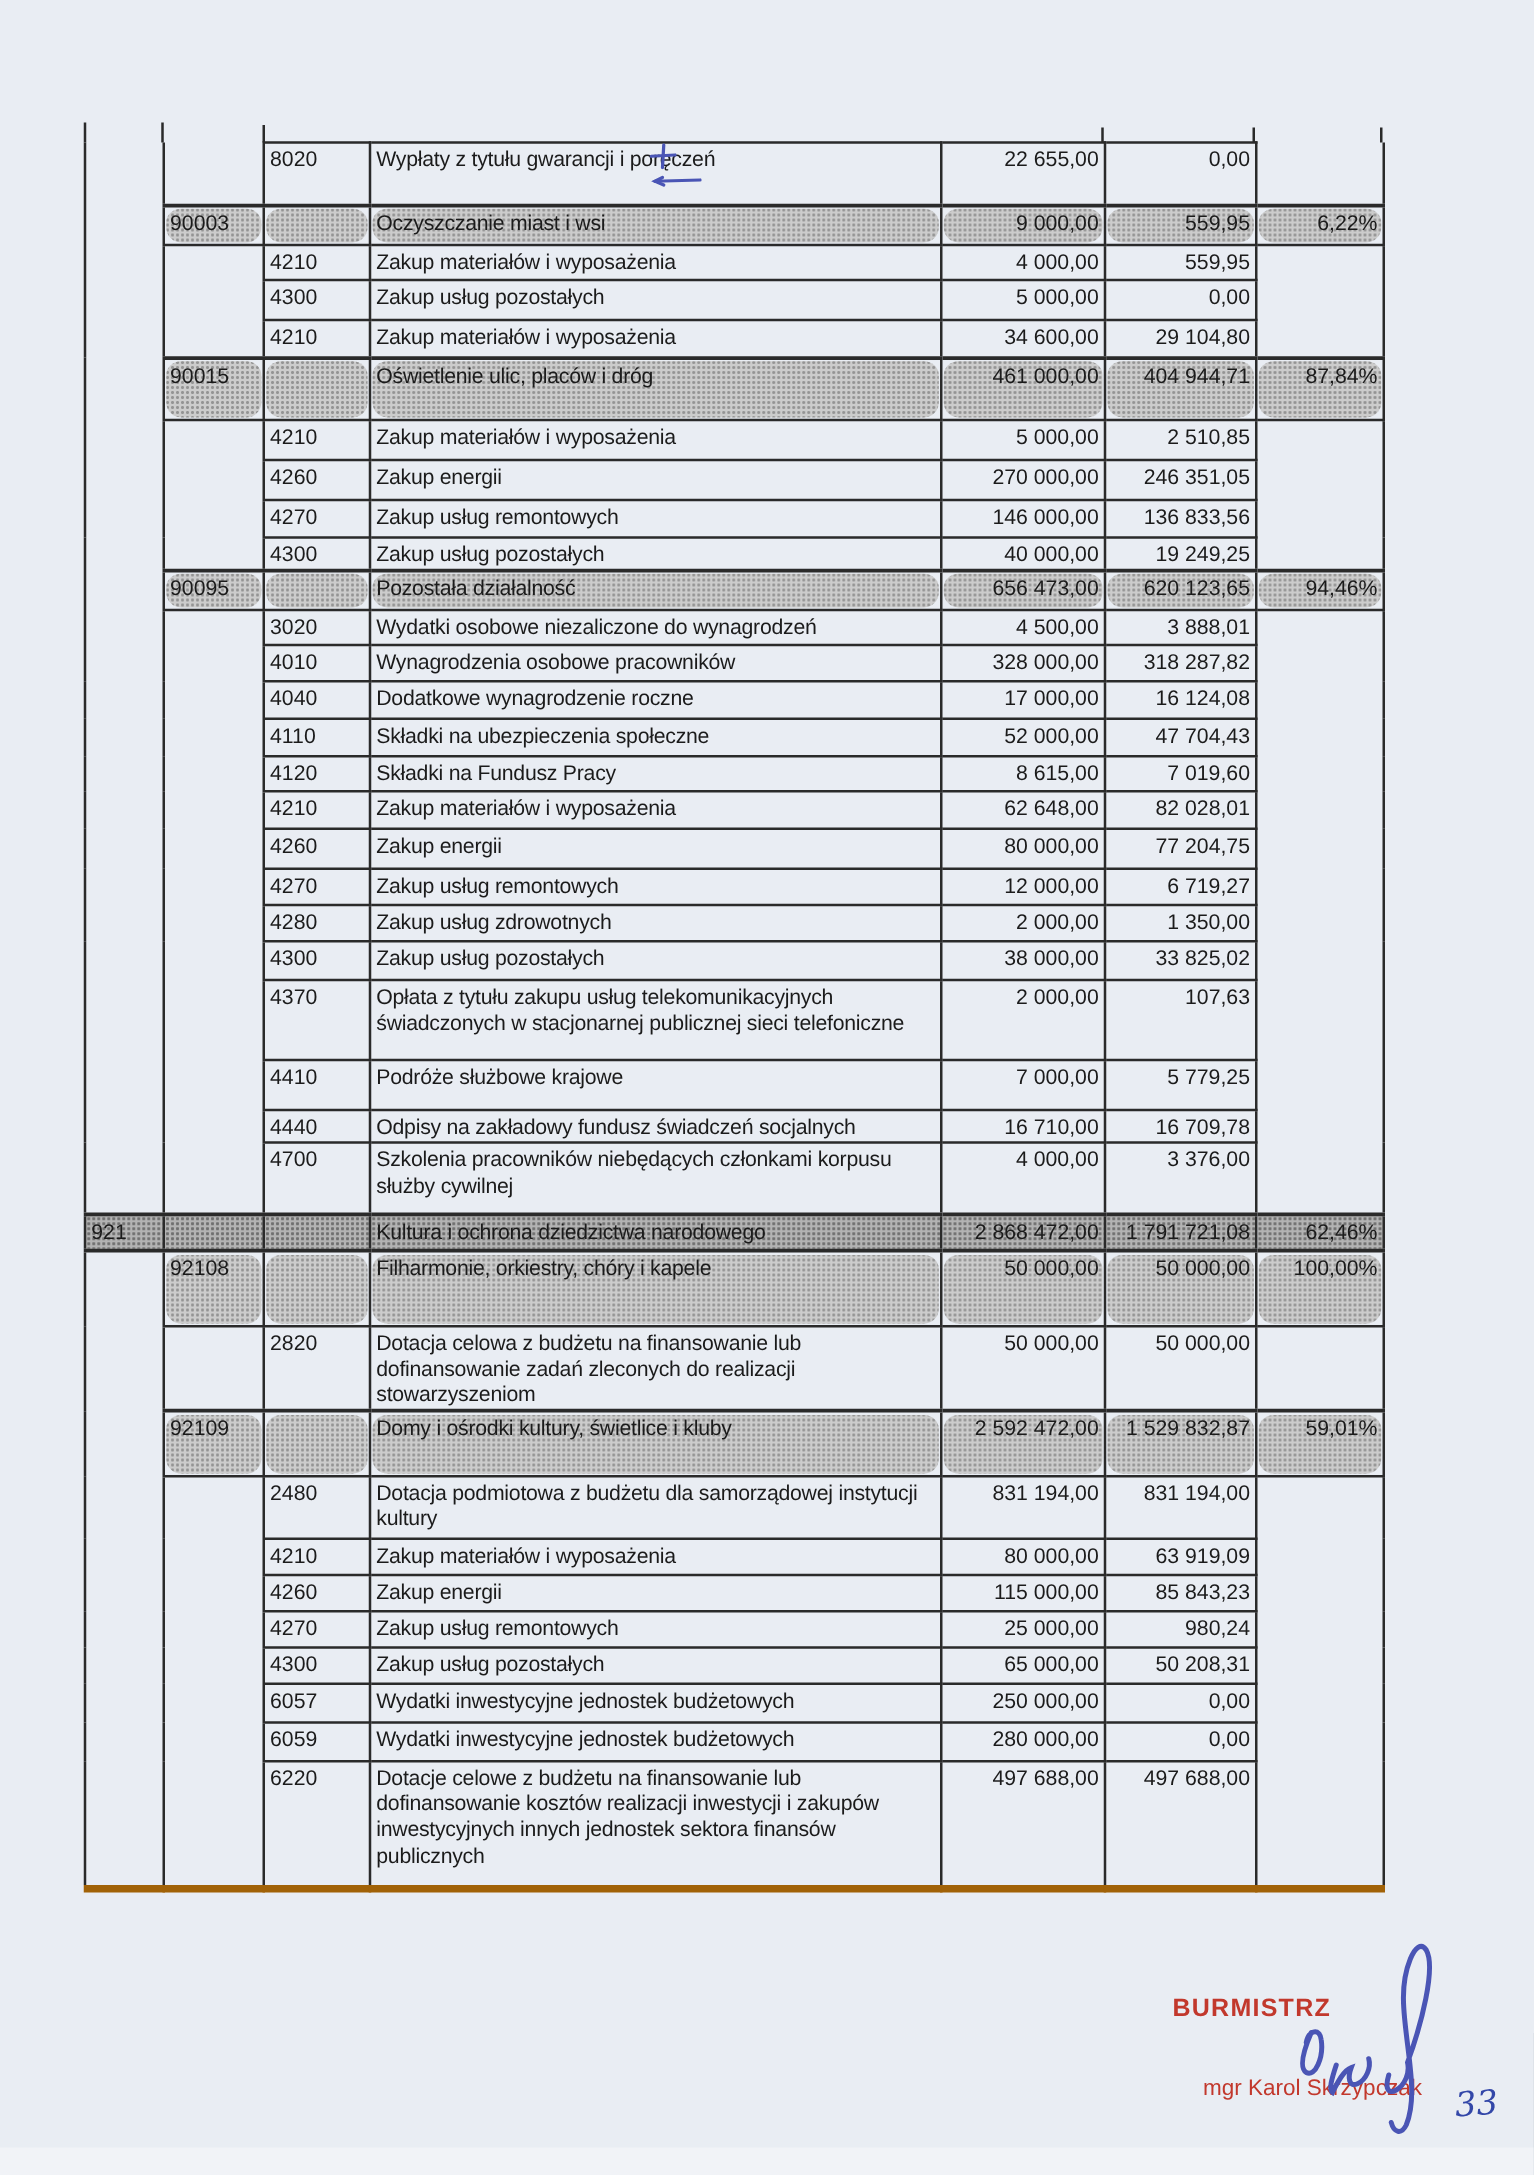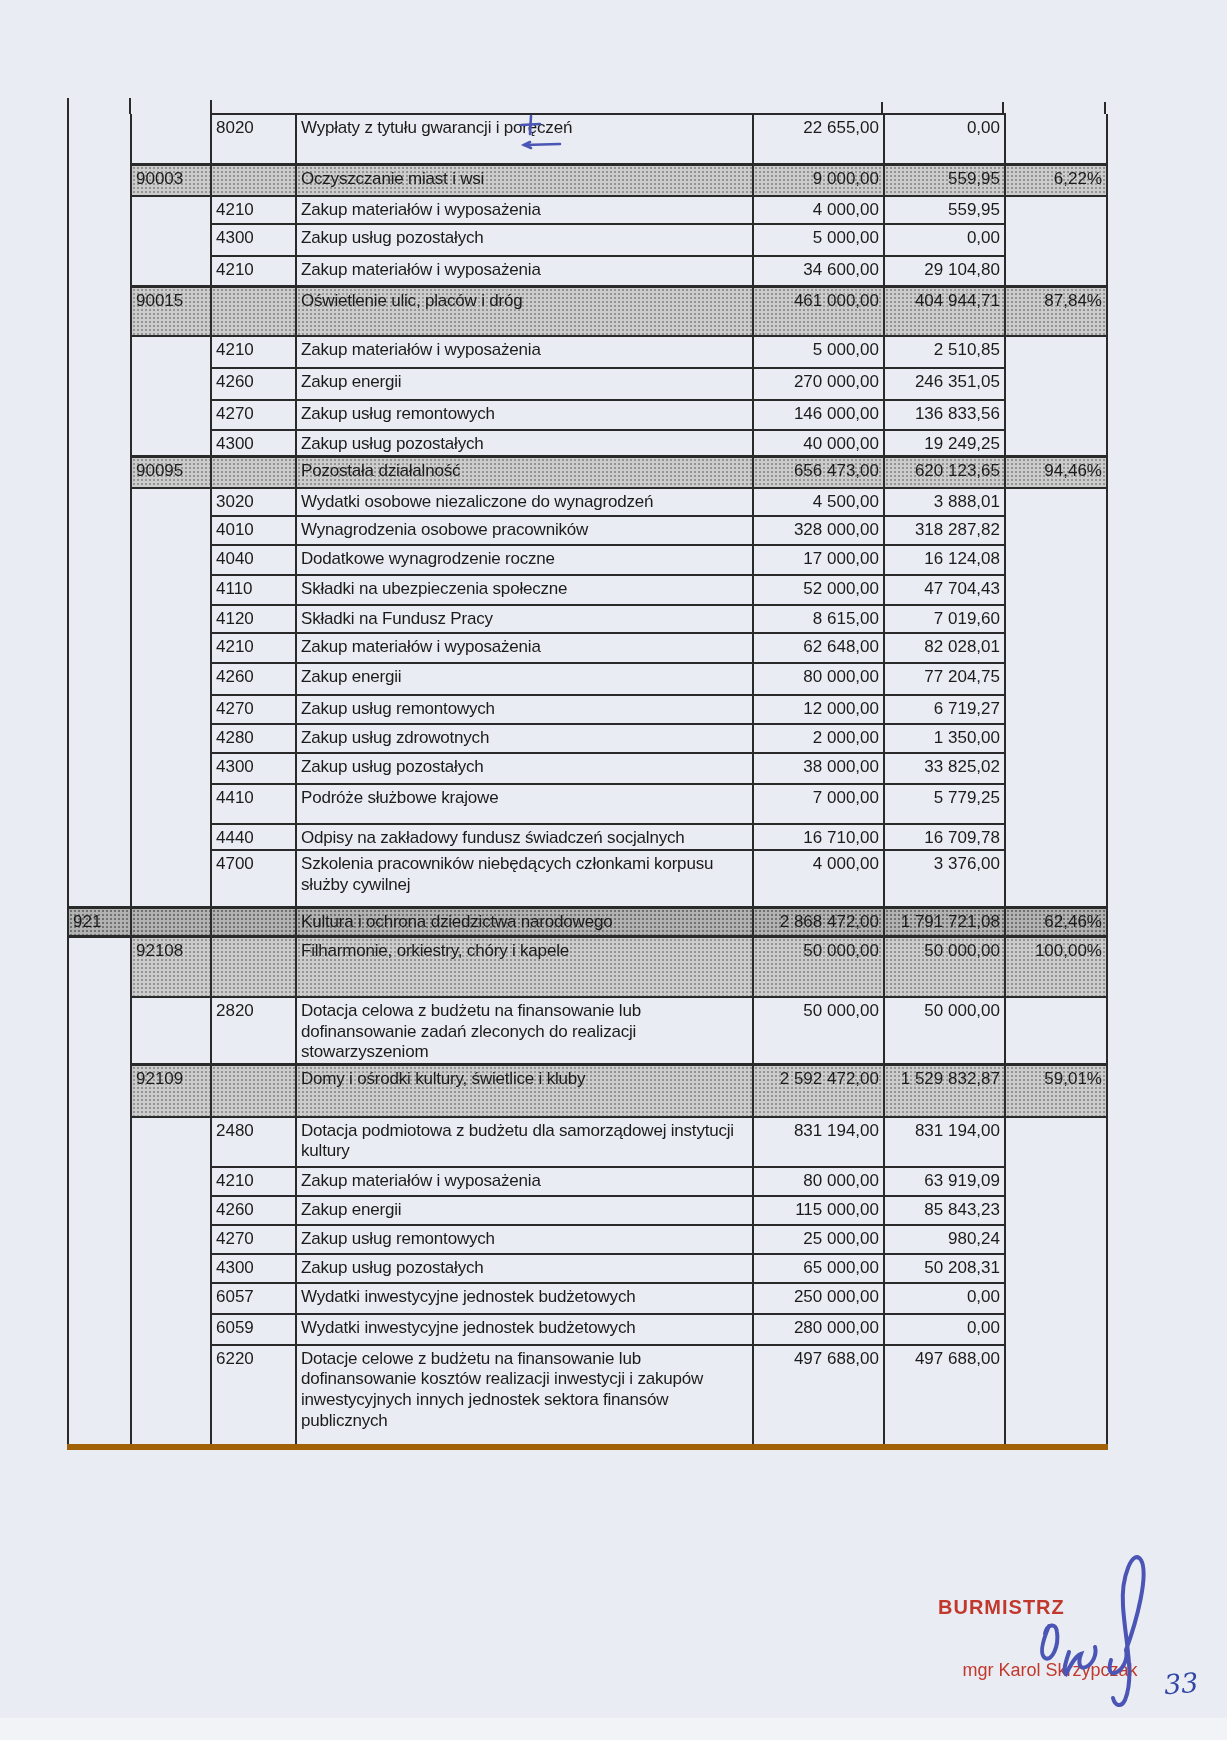--- a/index.html
+++ b/index.html
@@ -31,20 +31,21 @@
   td.c-ds{padding-left:8px;font-size:16.5px;letter-spacing:-0.2px;}
   td.c-pl,td.c-wy{text-align:right;padding-right:8px;font-size:17px;}
   td.c-pc{text-align:right;padding-right:11px;font-size:17px;}
   
   td.m{border-top:none!important;border-bottom:none!important;}
   
   .sh{
     background-color:#cccccc;
     background-image:radial-gradient(circle, rgba(92,92,92,.5) .9px, rgba(0,0,0,0) 1.5px);
     background-size:4px 4px;
+    border-radius:14px;
   }
   
   .shd{
     background-color:#b3b3b3;
     background-image:radial-gradient(circle, rgba(58,58,58,.55) 1px, rgba(0,0,0,0) 1.6px);
     background-size:4px 4px;
   }
   tr.lvl-rozdzial>td{border-top-width:3px;}
   tr.lvl-dzial>td{border-top-width:3px;border-bottom-width:3px;font-weight:normal;}
   td.desc-bottom{vertical-align:bottom;padding-bottom:5px;}
@@ -272,20 +273,29 @@
         </tr>
         <tr class="lvl-paragraf" style="height: 31px;">
           <td class="c-dz m"></td>
           <td class="c-rz m"></td>
           <td class="c-pg">4300</td>
           <td class="c-ds">Zakup usług pozostałych</td>
           <td class="c-pl">38 000,00</td>
           <td class="c-wy">33 825,02</td>
           <td class="c-pc m"></td>
         </tr>
+        <tr class="lvl-paragraf" style="height: 64px;">
+          <td class="c-dz m"></td>
+          <td class="c-rz m"></td>
+          <td class="c-pg">4370</td>
+          <td class="c-ds">Opłata z tytułu zakupu usług telekomunikacyjnych świadczonych w stacjonarnej publicznej sieci telefoniczne</td>
+          <td class="c-pl">2 000,00</td>
+          <td class="c-wy">107,63</td>
+          <td class="c-pc m"></td>
+        </tr>
         <tr class="lvl-paragraf" style="height: 40px;">
           <td class="c-dz m"></td>
           <td class="c-rz m"></td>
           <td class="c-pg">4410</td>
           <td class="c-ds">Podróże służbowe krajowe</td>
           <td class="c-pl">7 000,00</td>
           <td class="c-wy">5 779,25</td>
           <td class="c-pc m"></td>
         </tr>
         <tr class="lvl-paragraf" style="height: 23px;">

